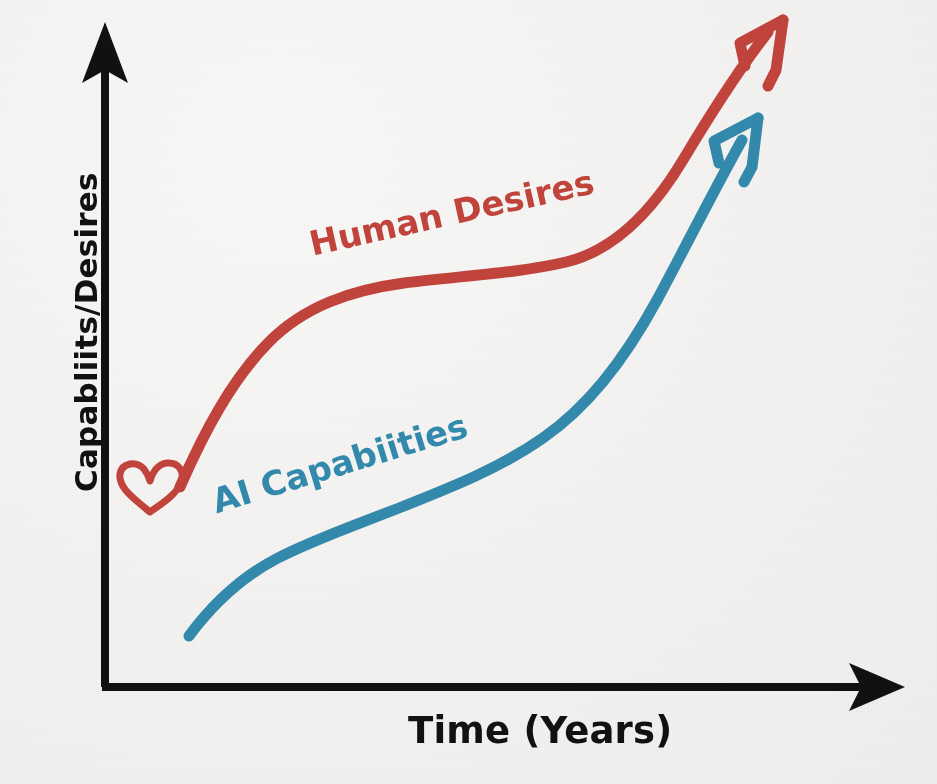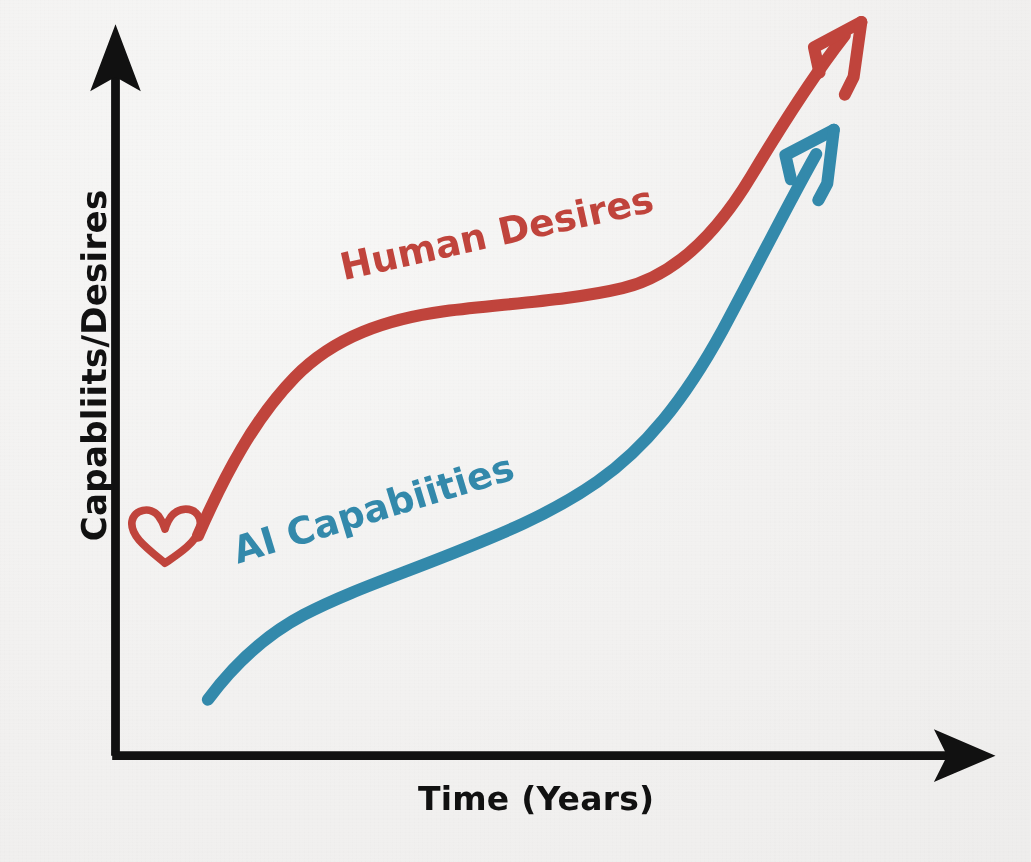--- a/index.html
+++ b/index.html
@@ -43,23 +43,23 @@
     user-select: none;
   }
   #ylabel {
     left: 0;
     top: 0;
     font-size: 31px;
     transform-origin: 0 0;
     transform: translate(68px, 492px) rotate(-90deg);
   }
   #xlabel {
-    left: 380px;
+    left: 408px;
     top: 709px;
-    font-size: 30px;
+    font-size: 37px;
   }
   .series-label {
     position: absolute;
     font-family: "DejaVu Sans", sans-serif;
     font-weight: 700;
     white-space: nowrap;
     user-select: none;
   }
   #label-human-desires {
     left: 310px;

